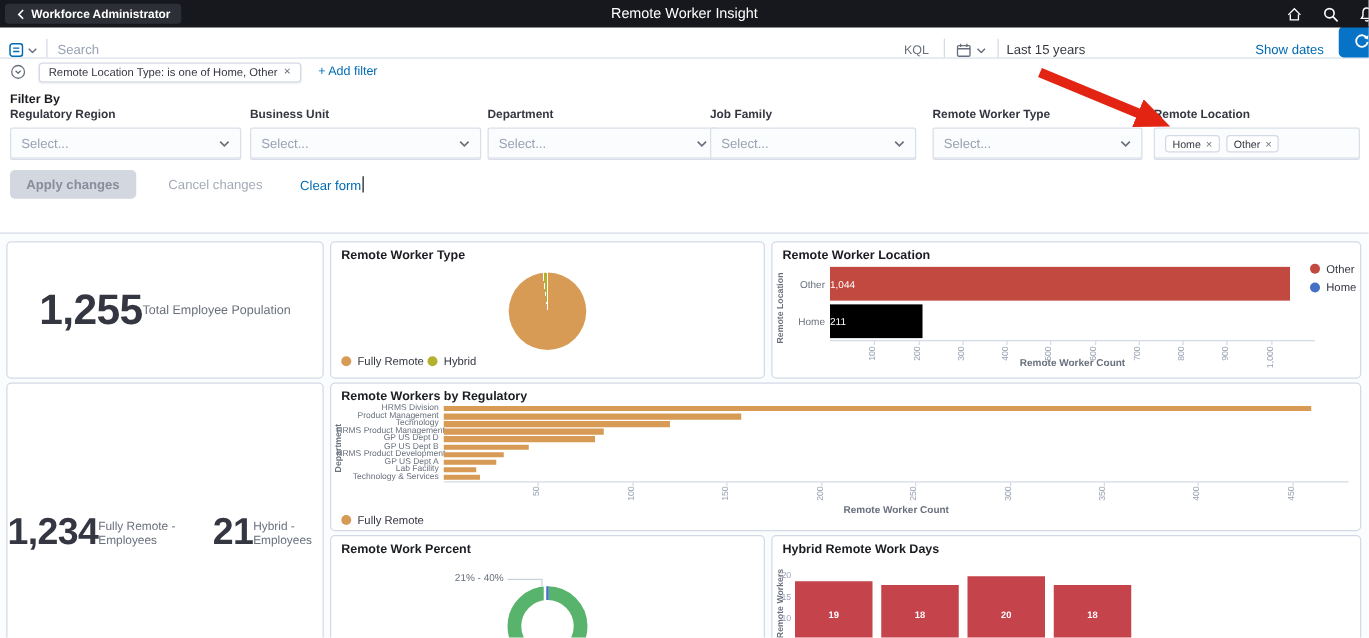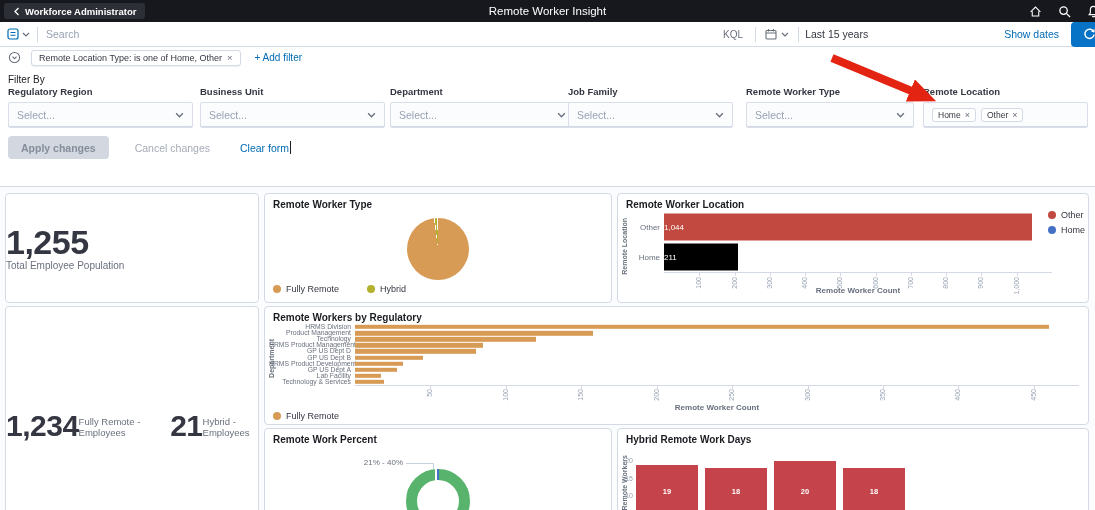--- a/index.html
+++ b/index.html
@@ -7,67 +7,67 @@
   body{font-family:"Liberation Sans",sans-serif;color:#343741;background:#fff;position:relative;font-size:11px}
   #screen{position:absolute;inset:0;background:#fbfcfd}
 
   
   .hdr{position:absolute;top:0;left:0;width:100%;height:22px;background:#17181d;display:flex;align-items:center;z-index:6}
   .back{display:flex;align-items:center;gap:5px;background:#2d2f36;border-radius:3px;margin-left:4px;padding:2.5px 9px;color:#fff;font-size:9.5px;font-weight:700;cursor:pointer;z-index:2}
   .hdr-title{position:absolute;left:0;width:100%;text-align:center;color:#fff;font-size:11.5px}
   .hdr-icons{margin-left:auto;display:flex;align-items:center;gap:15px;margin-right:-5px;z-index:2}
   .hicon{width:14px;height:14px;display:flex;align-items:center;justify-content:center;cursor:pointer}
 
-  .srow{position:absolute;top:22px;left:0;width:100%;height:25px;background:#fff;border-bottom:1px solid #d3dae6;display:flex;align-items:center;z-index:5}
+  .srow{position:absolute;top:22px;left:0;width:100%;height:25px;background:#fff;border-bottom:1px solid #d3dae6;display:flex;align-items:flex-end;z-index:5}
   .sq-icon{display:flex;align-items:center;gap:3px;padding:0 7px;cursor:pointer}
   .vdiv{width:1px;height:15px;background:#d3dae6}
   .search-text{color:#98a2b3;font-size:10.5px;padding-left:8px;flex:1;cursor:text}
   .kql{color:#69707d;font-size:10px;padding:0 12px;cursor:pointer}
   .cal-group{display:flex;align-items:center;gap:4px;padding:0 9px;cursor:pointer}
   .timerange{color:#343741;font-size:10.5px;width:205px;padding-left:6px;cursor:pointer}
   .showdates{color:#006bb4;font-size:10.5px;padding-right:12px;cursor:pointer}
   .refresh-btn{background:#0773c6;height:25px;width:36px;border:none;border-radius:4px 0 0 4px;display:flex;align-items:center;justify-content:center;margin-right:-12px;cursor:pointer}
 
   .prow{position:absolute;top:47px;left:0;width:100%;height:21px;background:#fff;display:flex;align-items:center;z-index:5}
   .filtopt{margin-left:8px;cursor:pointer;display:flex;align-items:center}
   .pill{margin-left:10px;display:flex;align-items:center;gap:5px;border:1px solid #d3dae6;border-radius:3px;background:#fff;padding:1.5px 7px;font-size:9px;color:#343741;box-shadow:0 1px 1px rgba(0,0,0,.06);cursor:pointer}
   .pill-x{color:#69707d;font-size:9.5px;cursor:pointer}
   .addfilter{color:#006bb4;font-size:10px;margin-left:14px;cursor:pointer}
 
   
   .filterby{position:absolute;top:68px;left:0;width:100%;height:119px;background:#fff;border-bottom:1px solid #d3dae6;z-index:4}
-  .fb-title{position:absolute;left:8px;top:6px;font-size:10px;font-weight:400;color:#1a1c21}
+  .fb-title{position:absolute;left:8px;top:6px;font-size:10px;font-weight:700;color:#1a1c21}
   .fgroup{position:absolute;top:18px}
   .flabel{font-size:9.5px;font-weight:700;color:#343741;margin-bottom:5px}
   .fselect{height:26px;background:#fbfcfd;border:1px solid #d9dee8;border-radius:2px;display:flex;align-items:center;padding:0 8px;cursor:pointer;box-shadow:inset 0 -1px 0 #d3dae6}
   .fplaceholder{color:#98a2b3;font-size:10.5px;flex:1}
   .ftags{gap:5px}
   .tag{display:inline-flex;align-items:center;gap:4px;border:1px solid #d3dae6;border-radius:3px;background:#fff;padding:1px 5px;font-size:8.5px;color:#343741;cursor:pointer}
   .tag-x{color:#69707d;font-size:9px;cursor:pointer}
   .fbtns{position:absolute;left:8px;top:68px;display:flex;align-items:center}
   .btn-apply{background:#d2d7e0;color:#868e9b;border:none;border-radius:4px;height:23px;padding:0 13px;font-size:10.5px;font-weight:700;font-family:inherit}
   .btn-cancel{color:#a4abb7;font-size:10.5px;margin-left:26px;cursor:pointer}
   .btn-clear{color:#006bb4;font-size:10.5px;margin-left:30px;cursor:pointer}
   .caret{display:inline-block;width:1px;height:13px;background:#1a1c21;margin-left:1px;vertical-align:-2px}
 
   .red-arrow{position:absolute;left:818px;top:52px;z-index:9;pointer-events:none}
 
   
   .panel{position:absolute;background:#fff;border:1px solid #d3dae6;border-radius:4px}
   .ptitle{position:absolute;left:8px;top:5px;font-size:10px;font-weight:700;color:#1a1c21;white-space:nowrap}
 
-  .metric-wrap{position:absolute;inset:0;display:flex;flex-direction:column;justify-content:center}
+  .metric-wrap{position:absolute;inset:0;display:flex;flex-direction:row;align-items:center;justify-content:center}
   .metric-big{font-size:34px;font-weight:700;color:#343741;letter-spacing:-.5px;line-height:1}
   .metric-sub{font-size:10px;color:#69707d;margin-top:1px}
   .metric-row{position:absolute;inset:0;display:flex;align-items:center;justify-content:center;gap:24px}
   .metric2{display:flex;flex-direction:row;align-items:center}
   .metric2 .metric-big{font-size:30px}
   .metric2 .metric-sub{font-size:9.5px}
 
-  .legend{position:absolute;display:flex;gap:28px;font-size:9px;color:#343741;align-items:flex-end}
+  .legend{position:absolute;display:flex;gap:3px;font-size:9px;color:#343741;align-items:flex-end}
   .legend.col{flex-direction:column;gap:5px;align-items:flex-start}
   .litem{display:flex;align-items:center;gap:5px;cursor:pointer}
   .ldot{width:8px;height:8px;border-radius:50%;flex:none}
 
   .ylab-v,.vtick{writing-mode:vertical-rl;transform:rotate(180deg)}
   .ylab-v{position:absolute;font-size:7px;font-weight:700;color:#69707d}
   .xlab{position:absolute;text-align:center;font-size:8px;font-weight:700;color:#69707d}
   .ticks{position:absolute;border-top:1px solid #d3dae6}
   .vtick{position:absolute;top:4px;font-size:7px;color:#98a2b3;margin-left:-4px}
   .tickmark{position:absolute;top:0;width:1px;height:3px;background:#d3dae6}

